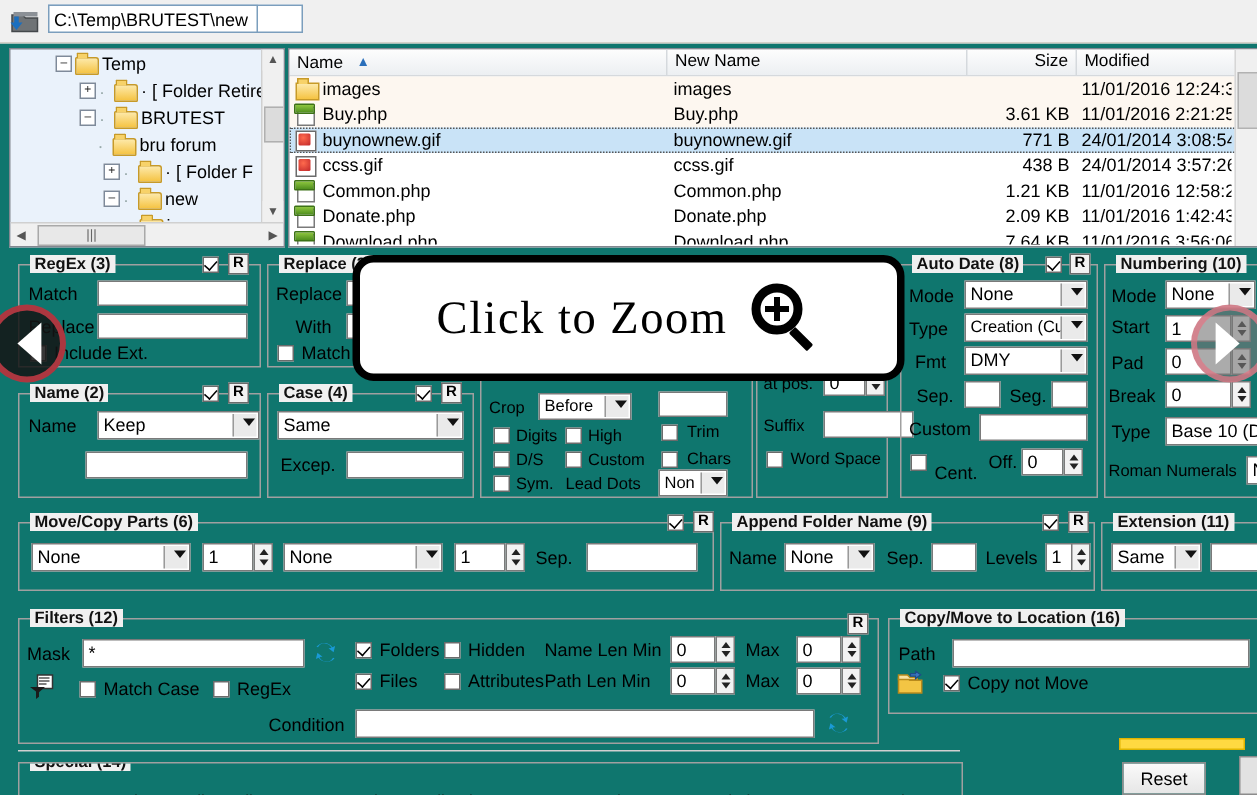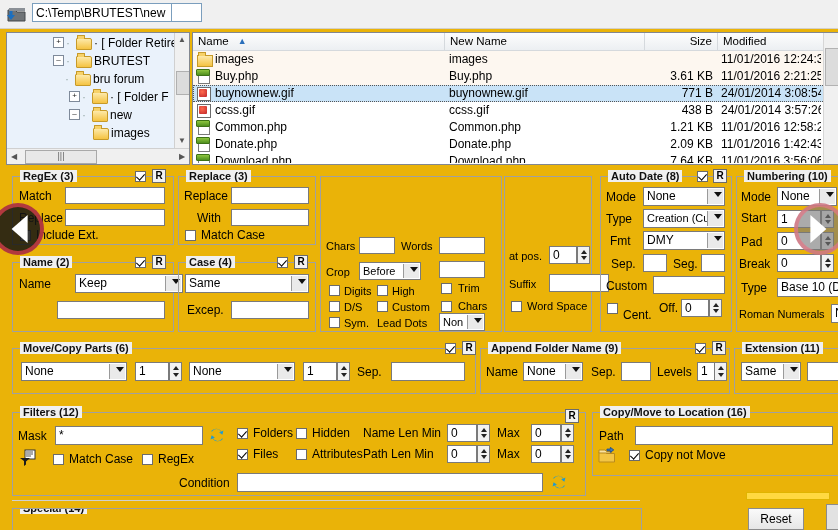--- a/index.html
+++ b/index.html
@@ -3,21 +3,21 @@
 <meta charset="utf-8">
 <style>
   html,body{margin:0;padding:0;}
   body{
     width:838px;height:530px;overflow:hidden;
     background:#f0f0f0;
     font-family:"Liberation Sans",sans-serif;
     font-size:11px;color:#000;
     -webkit-font-smoothing:none;
   }
-  .app{position:relative;width:838px;height:530px;background:#eab308;}
+  .app{position:relative;width:838px;height:530px;background:#0f766e;}
 
   
   .pathbar{position:absolute;left:0;top:0;width:838px;height:28px;background:#f0f0f0;border-bottom:1px solid #d4d0c8;}
   .pathbar .ico{position:absolute;left:6px;top:4px;width:22px;height:20px;}
   .pathinput{position:absolute;left:32px;top:3px;width:140px;height:19px;
      background:#fff;border:1px solid #7b9ebd;font-size:12px;line-height:19px;padding:0 3px;
      font-family:"Liberation Sans",sans-serif;box-sizing:border-box;white-space:nowrap;overflow:hidden;}
   .pathwide{position:absolute;left:32px;top:3px;width:170px;height:19px;background:#fff;border:1px solid #7b9ebd;box-sizing:border-box;}
 
   
@@ -121,20 +121,23 @@
         <path d="M3 4 h16 v3 h-16 z" fill="#8b9096"></path>
         <path d="M4 18 l4-5 h-2.5 v-4 h-3 v4 h-2.5 z" fill="#1b6fbf" transform="translate(1,-2)"></path>
       </svg>
     </div>
     <div class="pathwide"></div>
     <div class="pathinput">C:\Temp\BRUTEST\new</div>
   </div>
 
   <div class="tree">
     <div class="treeinner">
+      <div class="tnode" style="padding-left:30px">
+        <span class="plus">–</span><span class="folder"></span><span class="tlabel">Temp</span>
+      </div>
       <div class="tnode" style="padding-left:46px">
         <span class="plus">+</span><span class="dots">·</span><span class="folder"></span><span class="tlabel">· [ Folder Retire</span>
       </div>
       <div class="tnode" style="padding-left:46px">
         <span class="plus">–</span><span class="dots">·</span><span class="folder"></span><span class="tlabel">BRUTEST</span>
       </div>
       <div class="tnode" style="padding-left:58px">
         <span class="dots">·</span><span class="folder"></span><span class="tlabel">bru forum</span>
       </div>
       <div class="tnode" style="padding-left:62px">
@@ -234,21 +237,21 @@
     <div class="tf" style="left:52px;top:32px;width:100px;height:17px"></div>
     <div class="cb" style="left:7px;top:53px"></div>
     <div class="lbl" style="left:23px;top:51px">Include Ext.</div>
   </div>
 
   <div class="gb" style="left:12px;top:262px;width:160px;height:68px">
     <div class="t">Name (2)</div>
     <div class="cb on" style="left:122px;top:-6px"></div>
     <div class="rbtn" style="left:139px;top:-8px">R</div>
     <div class="lbl" style="left:6px;top:14px">Name</div>
-    <div class="sel2" style="left:62px;top:11px;width:108px;height:19px">
+    <div class="sel2" style="left:52px;top:11px;width:108px;height:19px">
       <span>Keep</span>
       <span class="dbox"></span>
     </div>
     <div class="tf" style="left:44px;top:38px;width:108px;height:18px"></div>
   </div>
 
   <div class="gb" style="left:178px;top:176px;width:136px;height:67px">
     <div class="t">Replace (3)</div>
     <div class="lbl" style="left:5px;top:12px">Replace</div>
     <div class="tf" style="left:52px;top:10px;width:78px;height:17px"></div>
@@ -494,20 +497,29 @@
     <div class="specialcols" style="left:390px;top:20px">Character Translations</div>
     <div class="specialcols" style="left:548px;top:20px">Javascript Renaming</div>
   </div>
 
   <div class="rsep" style="left:12px;top:500px;width:628px;height:1px"></div>
 
   <div class="yellowbar"></div>
   <div class="btn" style="left:748px;top:508px;width:56px;height:22px;line-height:20px">Reset</div>
   <div class="btn" style="left:826px;top:504px;width:14px;height:26px;background:#e2e2e2"></div>
 
+  <div class="zoompill">
+    <span class="ztxt">Click to Zoom</span>
+    <span class="zmag">
+      <span class="ring"></span>
+        <span class="pl-h"></span>
+        <span class="pl-v"></span>
+        <span class="handle"></span>
+    </span>
+  </div>
 
   <div class="navbtn left">
     <span class="chev"></span>
   </div>
   <div class="navbtn right">
     <span class="chev"></span>
   </div>
 
 </div>
 

